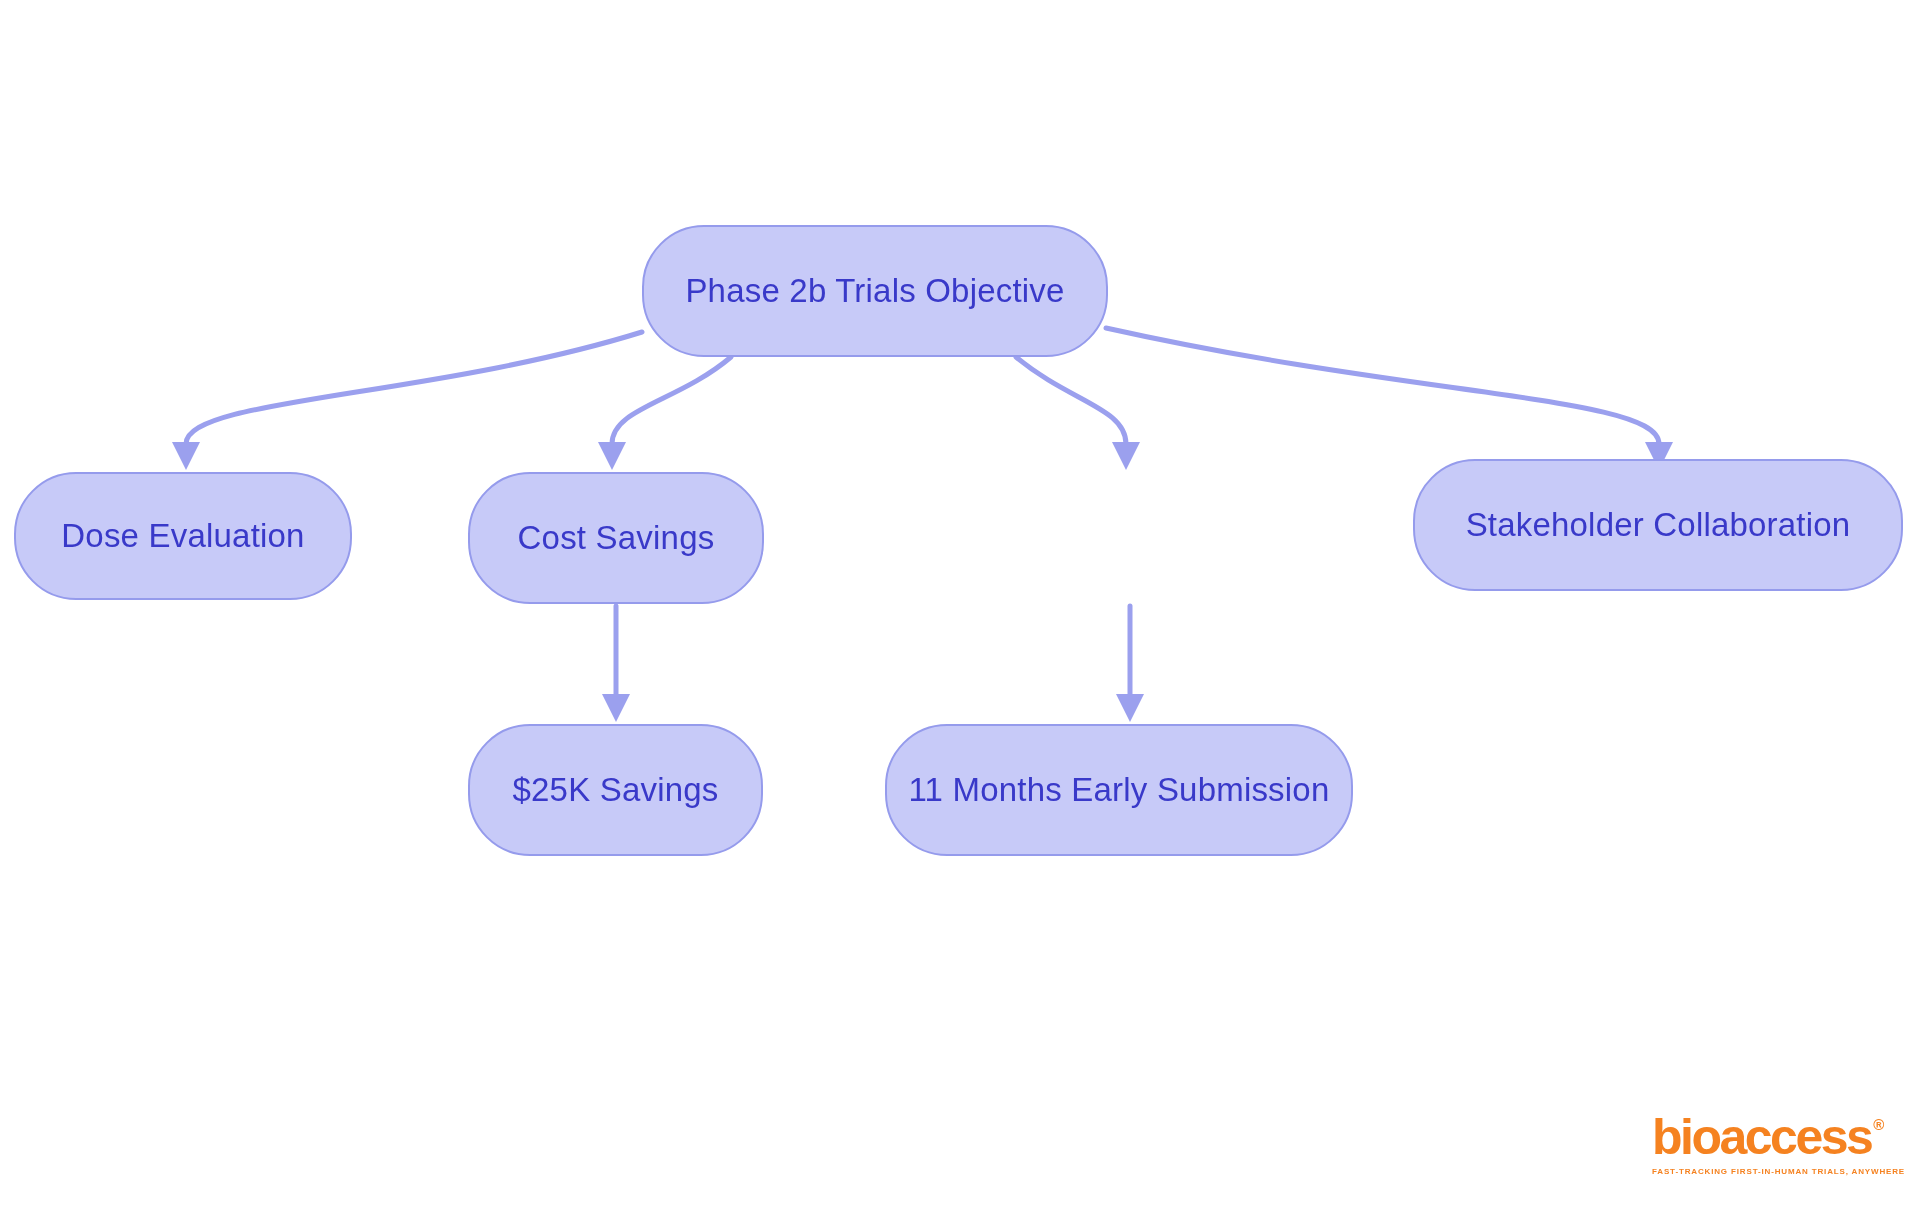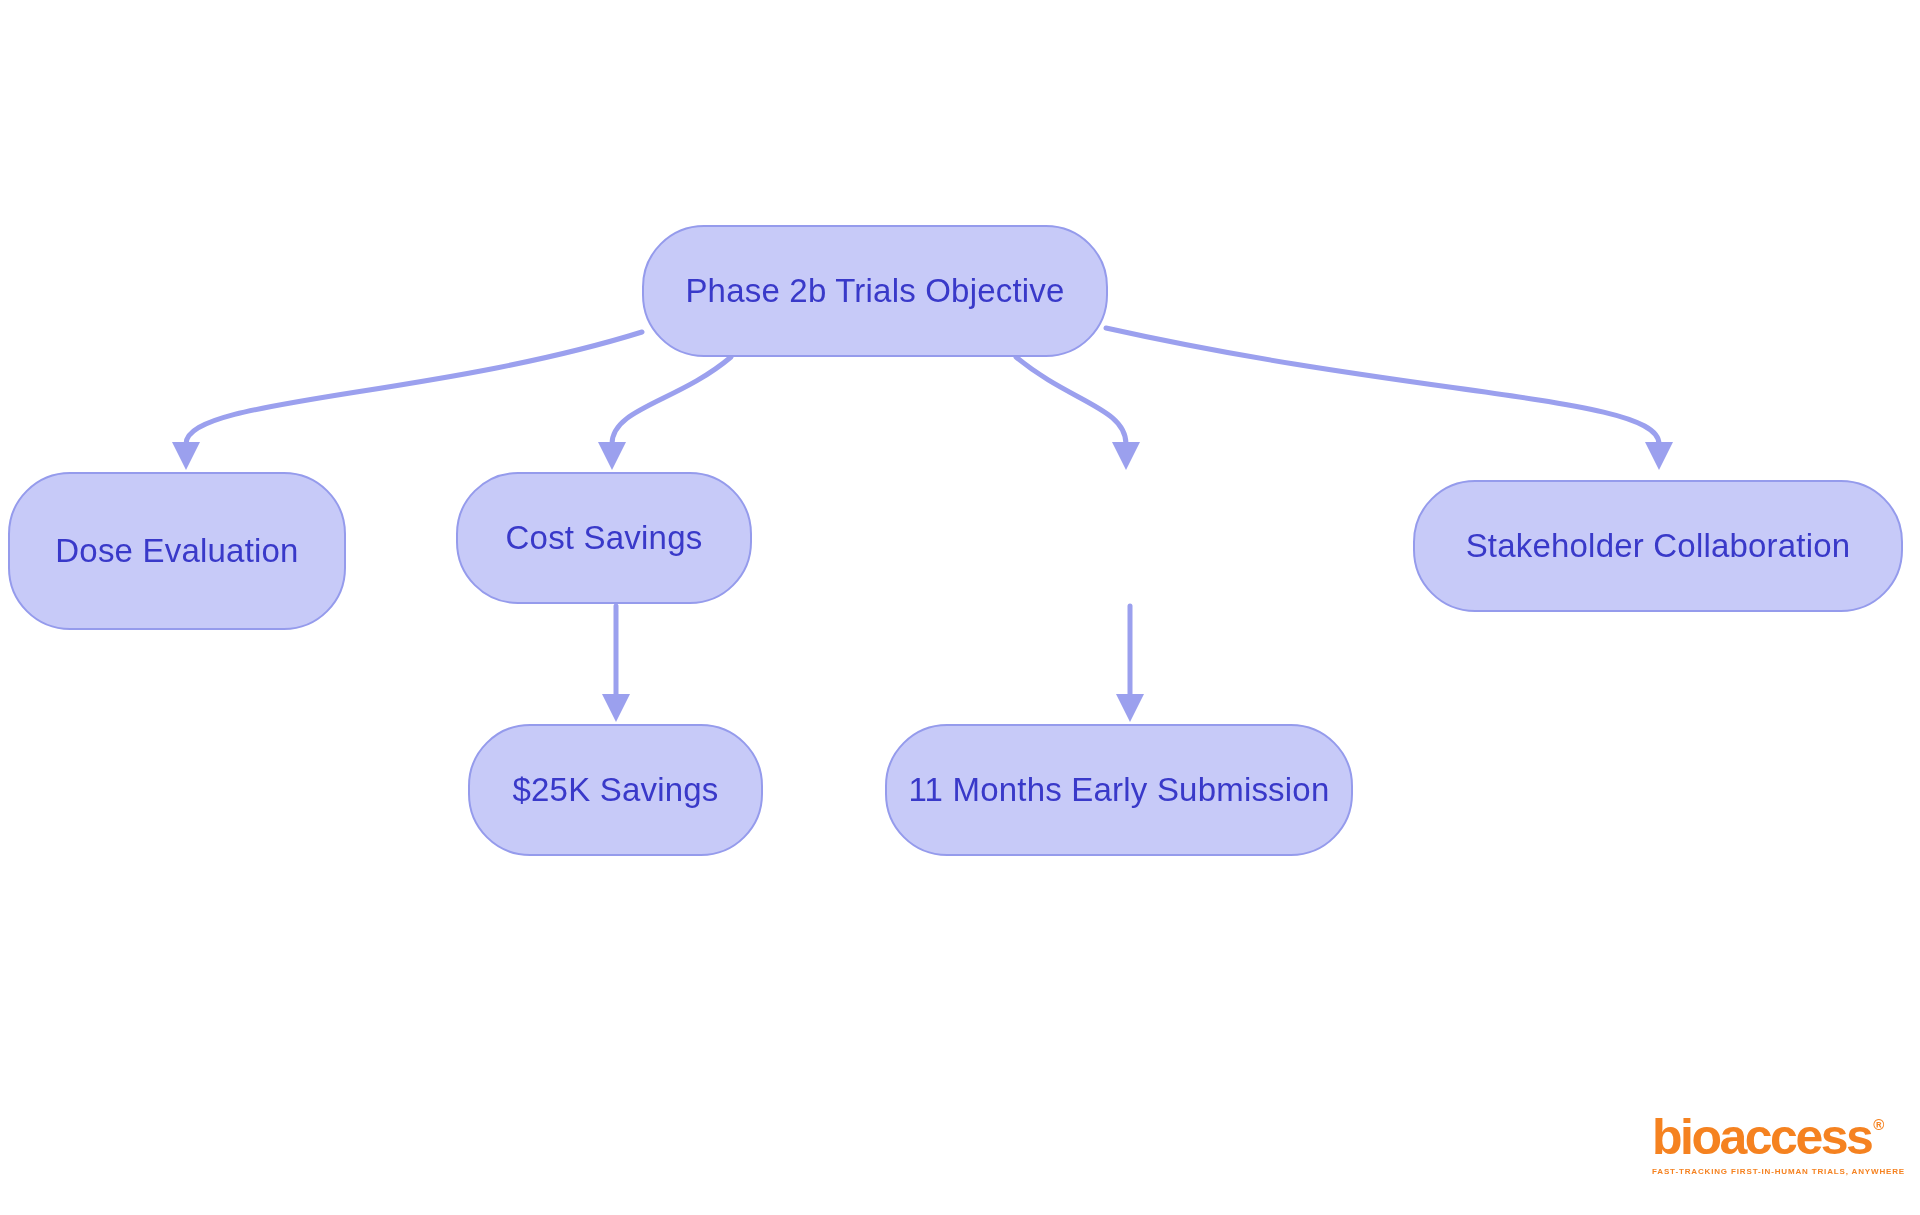--- a/index.html
+++ b/index.html
@@ -44,24 +44,24 @@
     display: flex;
     align-items: center;
     justify-content: center;
     color: var(--node-text);
     font-size: 33px;
     letter-spacing: 0.2px;
     text-align: center;
     white-space: nowrap;
   }
   .node-root        { left: 642px;  top: 225px; width: 466px; height: 132px; }
-  .node-dose        { left: 8px;   top: 472px; width: 338px; height: 158px; align-items: center; }
-  .node-cost        { left: 456px;  top: 472px; width: 296px; height: 132px; }
+  .node-dose        { left: 14px;   top: 472px; width: 338px; height: 128px; align-items: center; }
+  .node-cost        { left: 468px;  top: 472px; width: 296px; height: 132px; }
   .node-adaptive    { left: 973px;  top: 472px; width: 319px; height: 132px; }
-  .node-stakeholder { left: 1413px; top: 480px; width: 490px; height: 132px; }
+  .node-stakeholder { left: 1413px; top: 459px; width: 490px; height: 132px; }
   .node-savings     { left: 468px;  top: 724px; width: 295px; height: 132px; }
   .node-submission  { left: 885px;  top: 724px; width: 468px; height: 132px; }
   .logo {
     position: absolute;
     left: 1652px;
     top: 1112px;
     color: var(--brand-orange);
   }
   .logo-word {
     font-size: 50px;

